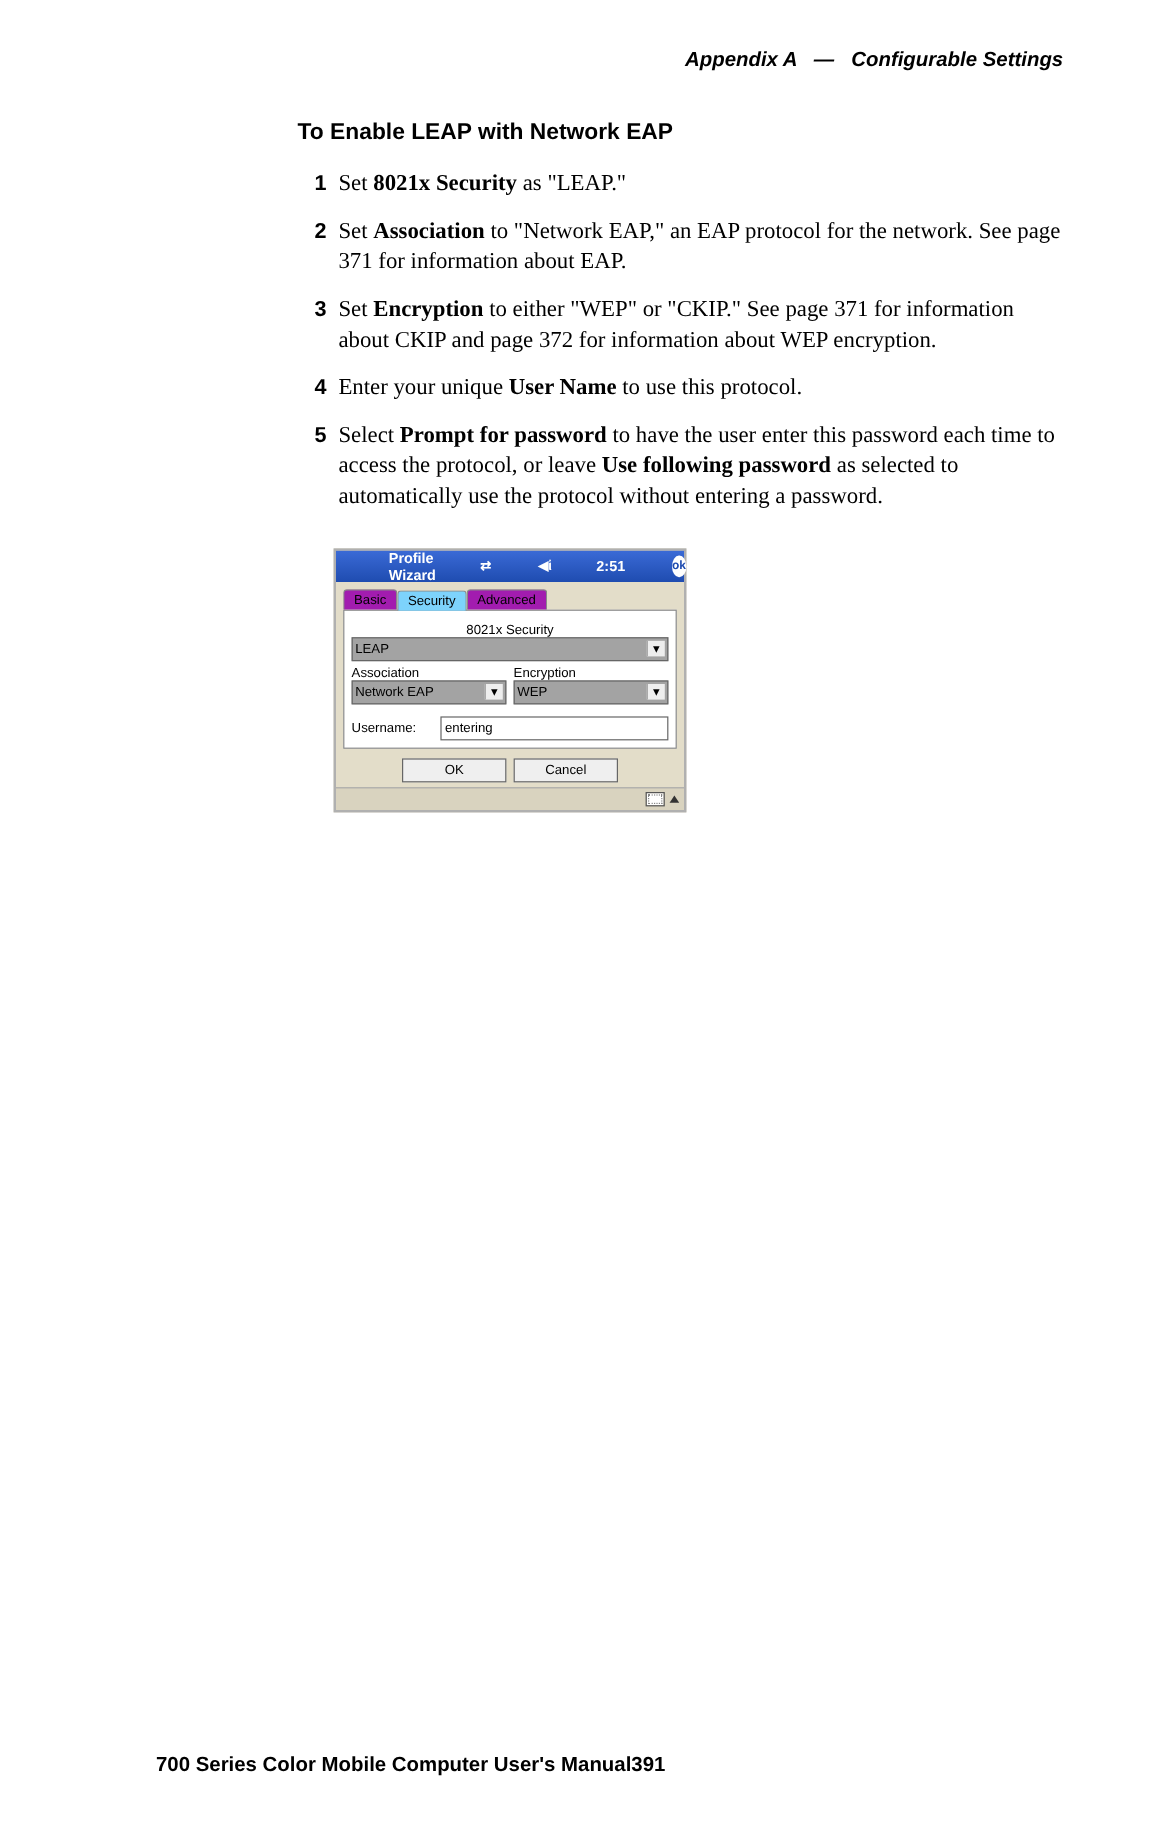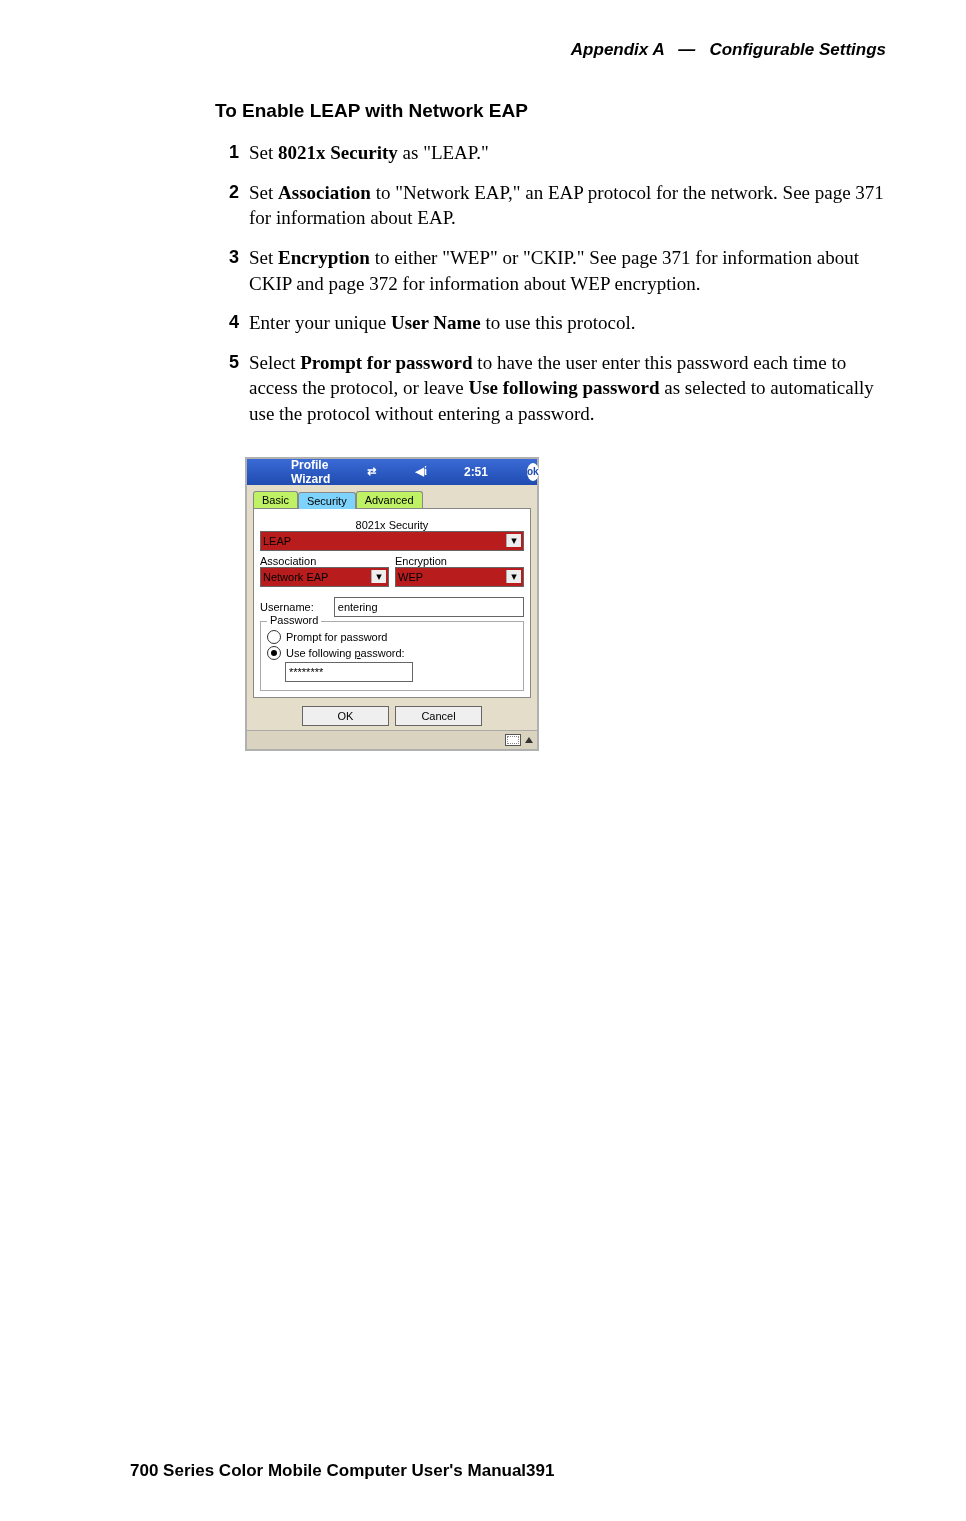--- a/index.html
+++ b/index.html
@@ -6,21 +6,21 @@
     margin: 0;
     padding: 0;
     font-family: "Times New Roman", Georgia, serif;
     background: #fff;
     color: #000;
     width: 966px;
     height: 1521px;
     position: relative;
   }
   .page {
-    padding: 40px 70px 40px 65px;
+    padding: 40px 70px 40px 98px;
     box-sizing: border-box;
     height: 100%;
     position: relative;
   }
   .header {
     text-align: right;
     font-family: Arial, Helvetica, sans-serif;
     font-size: 17px;
     font-weight: bold;
     font-style: italic;
@@ -100,41 +100,41 @@
   .tabbar {
     display:flex;
     padding: 6px 6px 0 6px;
     background:#e3ddc9;
     font-size:11px;
   }
   .tab {
     border:1px solid #888;
     border-bottom:none;
     padding:2px 8px;
-    background:#bef264;
+    background:#a21caf;
     margin-right:0;
     border-top-left-radius:3px;
     border-top-right-radius:3px;
   }
   .tab.active { background:#7dd3fc; position:relative; top:1px; }
   .form-area {
     background:#fff;
     margin:0 6px;
     border:1px solid #888;
     padding:6px;
     font-size:11px;
   }
   .field-label { font-size:11px; }
   .combo {
     border:1px solid #666;
     height:18px;
     display:flex;
     align-items:center;
     padding:0 2px;
-    background:#b91c1c;
+    background:#a3a3a3;
     font-size:11px;
     position:relative;
   }
   .combo .val { flex:1; }
   .combo .arrow {
     width:14px;text-align:center;border-left:1px solid #aaa;
     background:#eee;
   }
   .row2 { display:flex; gap:6px; margin-top:4px;}
   .row2 > div { flex:1; }
@@ -294,36 +294,20 @@
             </div>
           </div>
 
           <div class="user-row">
             <span>Username:</span>
             <div class="textbox">
               <span>entering</span>
             </div>
           </div>
 
-          <div class="group">
-            <span class="group-label">Password</span>
-            <div class="radio-row">
-              <span class="radio"></span>
-              <span>Prompt for password</span>
-            </div>
-            <div class="radio-row">
-              <span class="radio sel"></span>
-              <span>
-                <span>Use following </span><span class="underline-dash">p</span><span>assword:</span>
-              </span>
-            </div>
-            <div class="pw-box">
-              <span>********</span>
-            </div>
-          </div>
         </div>
 
         <div class="btn-row">
           <div class="btn">OK</div>
           <div class="btn">Cancel</div>
         </div>
 
         <div class="bottombar">
           <span class="kbd-icon"></span>
           <span class="tri-up"></span>

